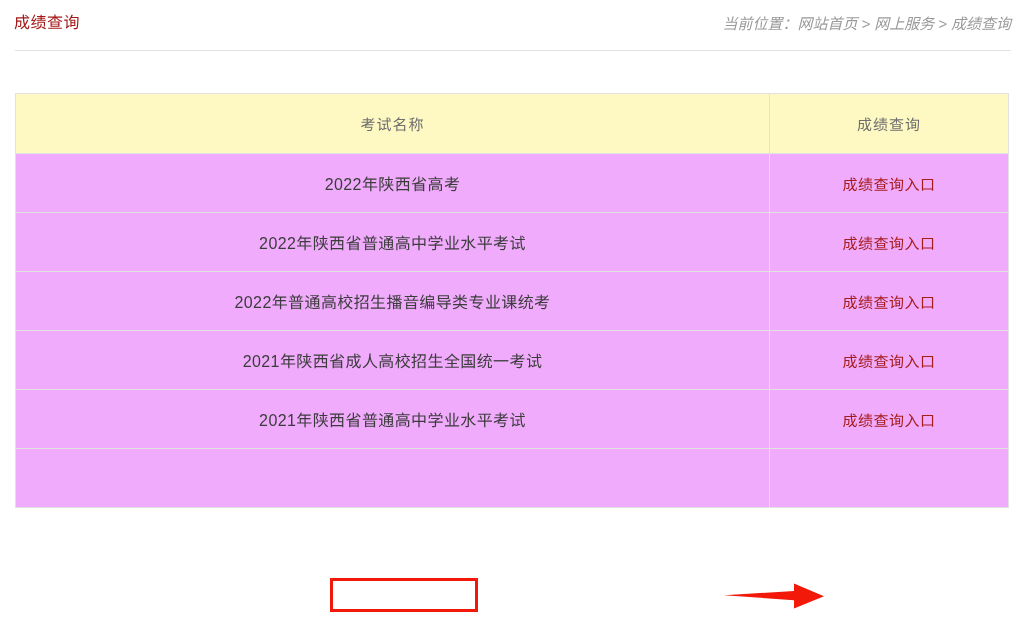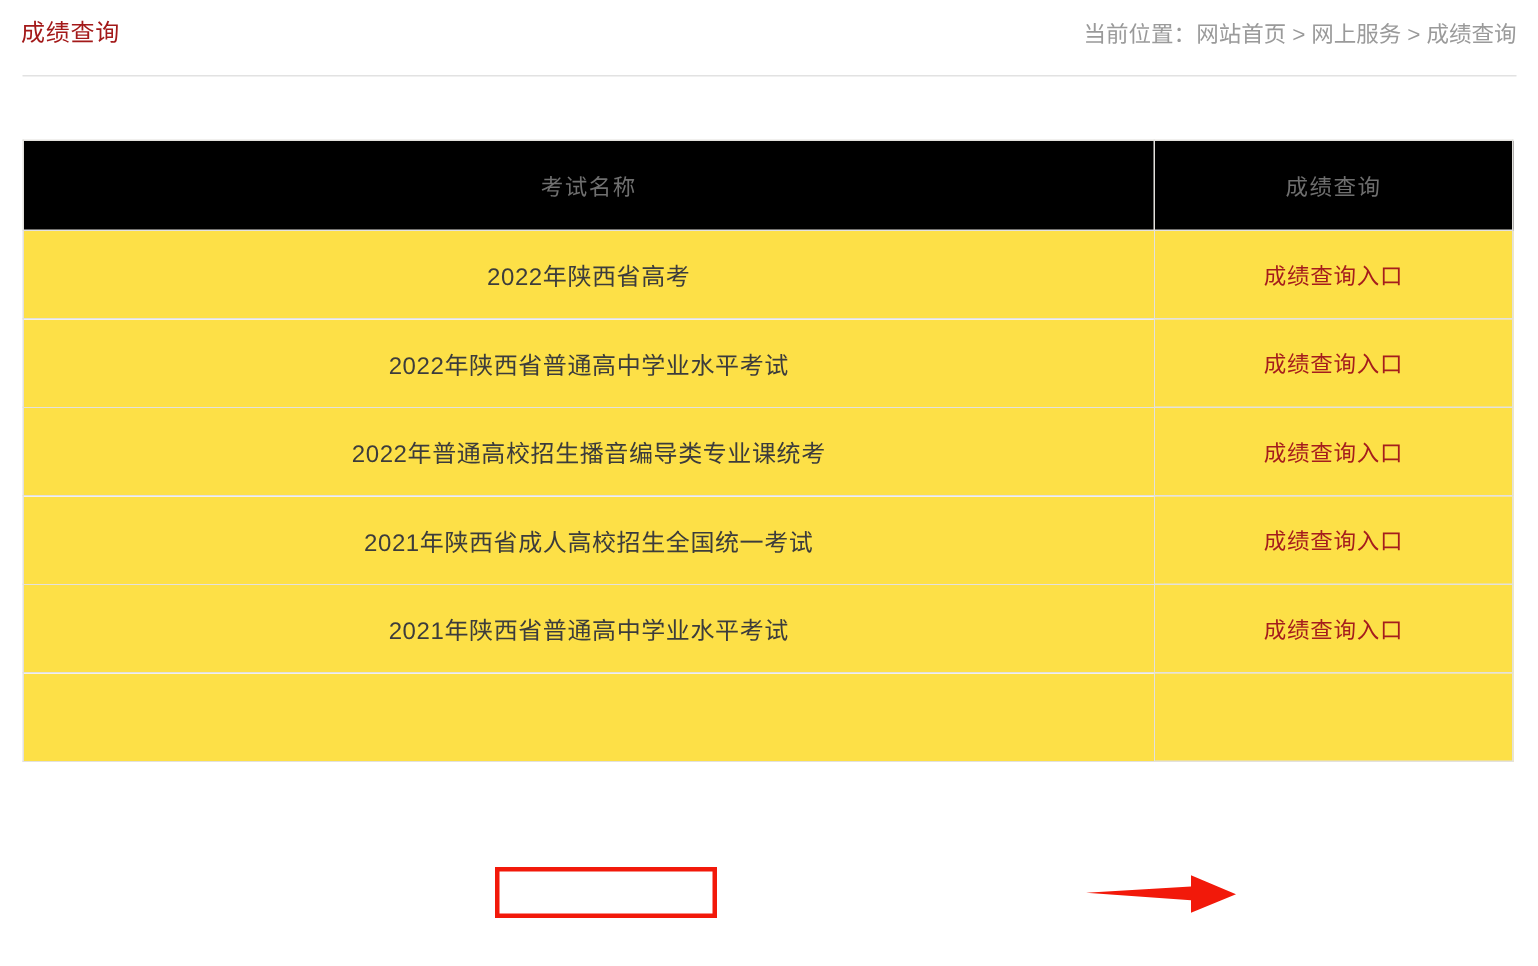--- a/index.html
+++ b/index.html
@@ -33,20 +33,21 @@
     white-space: nowrap;
   }
   .breadcrumb {
     position: absolute;
     right: 14px;
     top: 13px;
     font-size: 15px;
     color: #9a9a9a;
     line-height: 22px;
     white-space: nowrap;
+    font-style: italic;
   }
   .breadcrumb .crumb { color: #9a9a9a; text-decoration: none; }
   .breadcrumb .sep {
     color: #9a9a9a;
     padding: 0 4px;
     font-family: "Liberation Sans", sans-serif;
   }
   .head-rule {
     position: absolute;
     left: 15px;
@@ -70,29 +71,29 @@
   }
   table.score-table th,
   table.score-table td {
     border: 1px solid #e3e1dd;
     padding: 0;
     text-align: center;
     vertical-align: middle;
   }
   table.score-table thead th {
     height: 59px;
-    background: #000000;
+    background: #fef9c3;
     font-weight: normal;
     font-size: 15px;
     color: #6f6f6f;
     letter-spacing: 1px;
   }
   table.score-table tbody td {
     height: 58px;
-    background: #fde047;
+    background: #f0abfc;
     font-size: 16px;
     color: #3c3c3c;
     letter-spacing: 0.4px;
   }
   .col-name { width: 754px; }
   .col-link { width: 239px; }
 
   td.name-cell { position: relative; }
 
   .entry-link {

